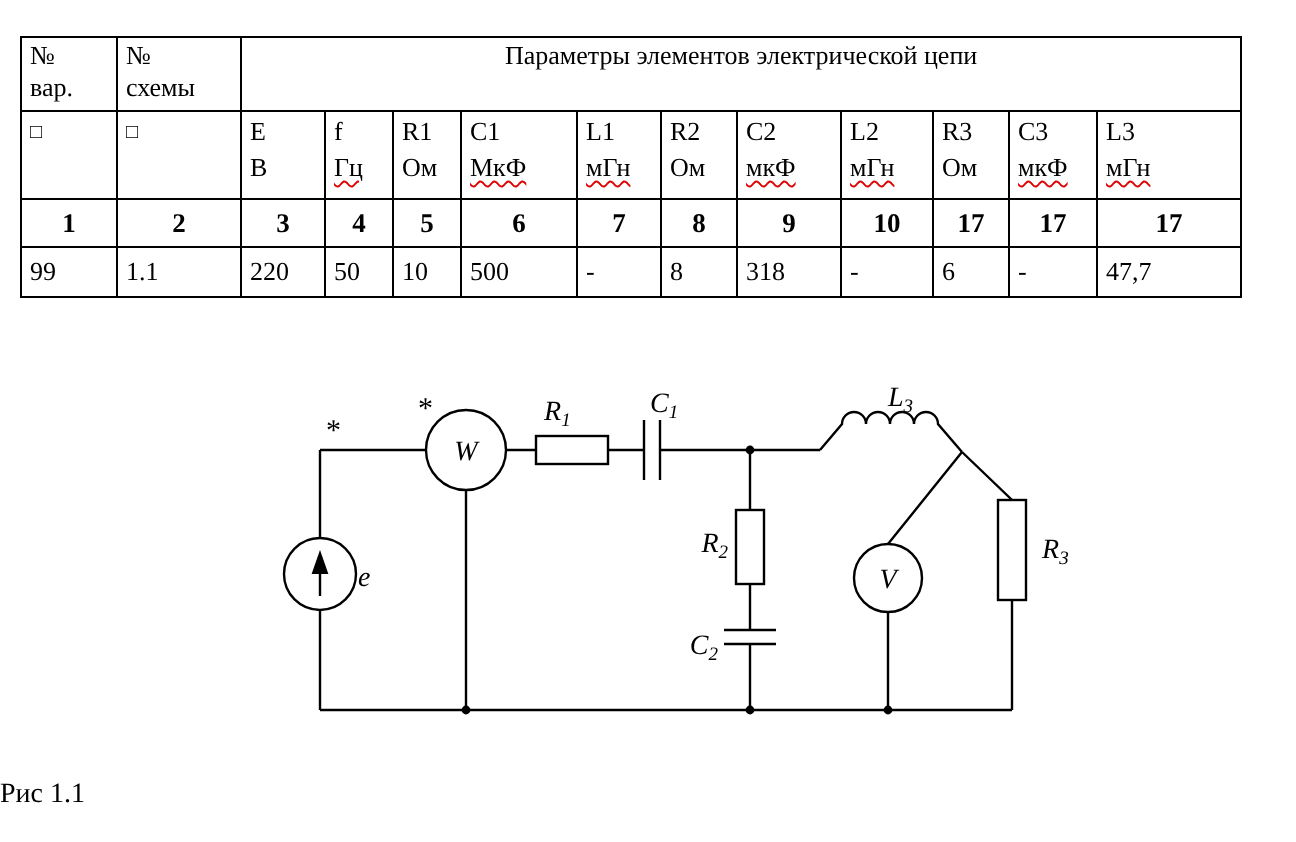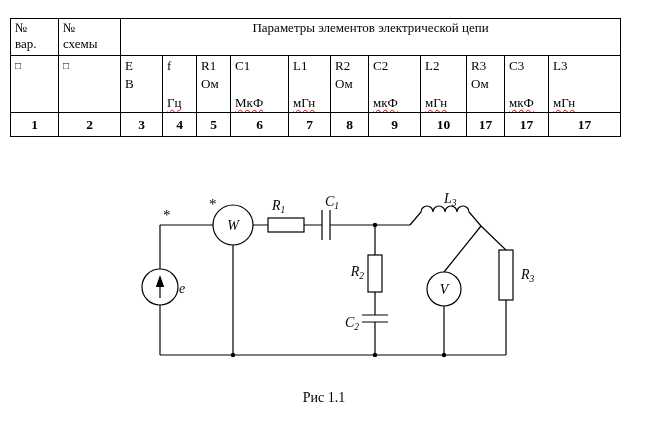--- a/index.html
+++ b/index.html
@@ -10,31 +10,31 @@
   table.params { position:absolute; left:10px; top:18px; width:610px;
                  border-collapse:collapse; table-layout:fixed; font-size:13px; }
   table.params td { border:1px solid #000; padding:1px 4px; vertical-align:top; overflow:hidden; }
   tr.hdr td { height:37px; }
   .pre { white-space:pre-line; }
   td.title-cell { text-align:center; padding-top:5px;margin-top:20px; }
   tr.units td { height:44px; }
   .pname, .punit { line-height:1.35; }
   .misspell { text-decoration-line:underline; text-decoration-style:wavy;
               text-decoration-color:#e00000; text-decoration-thickness:1px;
-              text-underline-offset:2px;margin-top:19px; }
+              text-underline-offset:2px; }
   tr.idx td { height:24px; font-weight:bold; text-align:center; vertical-align:middle; font-size:13.5px; }
   tr.vals td { height:25px; vertical-align:middle; }
   .box { font-size:10px; line-height:1; display:inline-block; }
 
   svg.circuit { position:absolute; left:0; top:183px; width:648px; height:210px; }
   .lbl { font-family:"Liberation Serif", serif; font-style:italic; font-size:14px; fill:#000; }
   .sub { font-size:9.5px; font-style:italic; }
   .ast { font-family:"Liberation Serif", serif; font-size:15px; fill:#000; }
 
-  .caption { position:absolute; left:0; top:390px; width:648px; text-align:center; font-size:14px; }
+  .caption { position:absolute; left:0; top:390px; width:648px; font-size:14px; }
 </style>
 </head>
 <body>
 
 <div class="page">
 
   <table class="params">
     <colgroup>
       <col style="width:48px">
         <col style="width:62px">
@@ -114,20 +114,35 @@
       <td>5</td>
       <td>6</td>
       <td>7</td>
       <td>8</td>
       <td>9</td>
       <td>10</td>
       <td>17</td>
       <td>17</td>
       <td>17</td>
     </tr>
+    <tr class="vals">
+      <td>99</td>
+      <td>1.1</td>
+      <td>220</td>
+      <td>50</td>
+      <td>10</td>
+      <td>500</td>
+      <td>-</td>
+      <td>8</td>
+      <td>318</td>
+      <td>-</td>
+      <td>6</td>
+      <td>-</td>
+      <td>47,7</td>
+    </tr>
   </tbody>
     </table>
 
   <svg class="circuit" viewBox="0 0 648 210">
 
     <g stroke="#000" stroke-width="1.2" fill="none">
       <path d="M160,42 V172"></path>
       <path d="M160,42 H322"></path>
       <path d="M330,42 H410"></path>
       <path d="M160,172 H506"></path>

